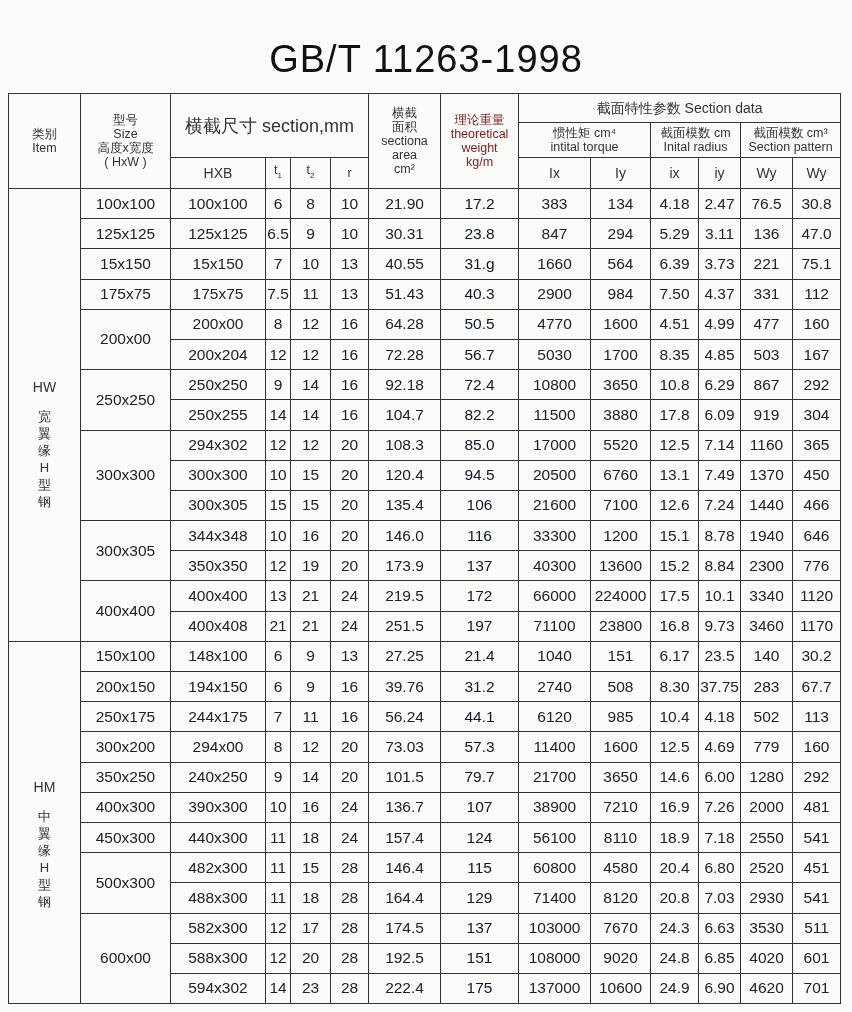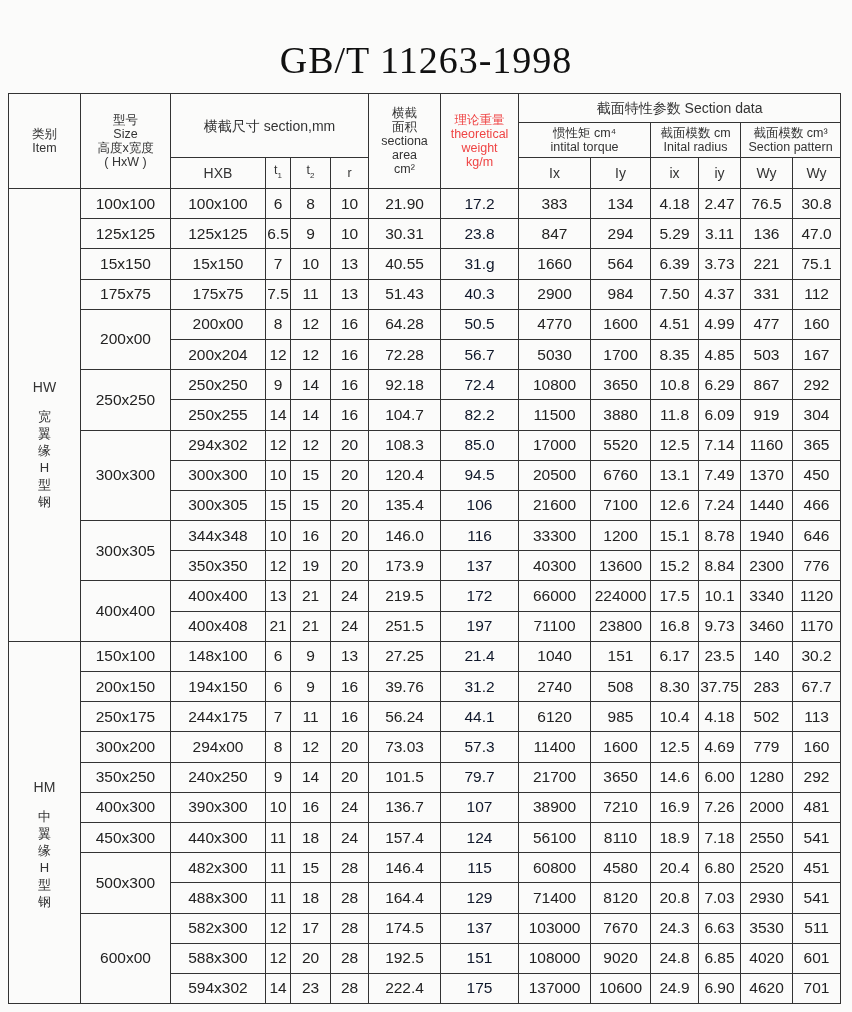--- a/index.html
+++ b/index.html
@@ -1,27 +1,27 @@
 <!DOCTYPE html>
 <html><head>
 <meta charset="utf-8">
 <style>
   html, body { margin:0; padding:0; background:#fbfbfa; }
   body { width:852px; height:1012px; position:relative; overflow:hidden;
          font-family:"Liberation Sans","DejaVu Sans",sans-serif; color:#222; }
   .title { position:absolute; left:0; width:852px; top:38px; text-align:center;
-           font-size:38px; letter-spacing:1px; color:#111;font-family:Liberation Serif, serif; }
+           font-size:38px; letter-spacing:1px; color:#111; }
   table { position:absolute; left:8px; top:93px; border-collapse:collapse;
           table-layout:fixed; width:832px; }
   td, th { border:1.4px solid #333; text-align:center; vertical-align:middle;
            padding:0; font-weight:normal; overflow:hidden; white-space:nowrap; }
   th { font-size:12.5px; line-height:14px; color:#333; }
   td { font-size:15.5px; height:29.2px; }
   .hdr-wrap { white-space:normal;text-align:center; }
-  .red { color:#ef4444; }
+  .red { color:#7f1d1d; }
   .w { color:#0f172a; }
   .item { font-size:13px; line-height:17px; white-space:normal; color:#333; }
   .subs { font-size:8px; vertical-align:sub; }
   .sectop th { height:28px; }
 </style>
 </head>
 <body>
 
 <div class="title">GB/T 11263-1998</div>
 
@@ -47,21 +47,21 @@
       <th rowspan="3" class="hdr-wrap">
         <div>类别</div>
         <div>Item</div>
       </th>
       <th rowspan="3" class="hdr-wrap">
         <div>型号</div>
         <div>Size</div>
         <div>高度x宽度</div>
         <div>( HxW )</div>
       </th>
-      <th rowspan="2" colspan="4" style="font-size:14px">横截尺寸 section,mm</th>
+      <th rowspan="2" colspan="4" style="font-size:18px">横截尺寸 section,mm</th>
       <th rowspan="3" class="hdr-wrap">
         <div>横截</div>
         <div>面积</div>
         <div>sectiona</div>
         <div>area</div>
         <div>cm²</div>
       </th>
       <th rowspan="3" class="hdr-wrap red">
         <div>理论重量</div>
         <div>theoretical</div>
@@ -213,21 +213,21 @@
       </tr>
       <tr>
         <td>250x255</td>
         <td>14</td>
         <td>14</td>
         <td>16</td>
         <td>104.7</td>
         <td class="w">82.2</td>
         <td>11500</td>
         <td>3880</td>
-        <td>11.8</td>
+        <td>17.8</td>
         <td>6.09</td>
         <td>919</td>
         <td>304</td>
       </tr>
       <tr>
         <td rowspan="3">300x300</td>
         <td>294x302</td>
         <td>12</td>
         <td>12</td>
         <td>20</td>

